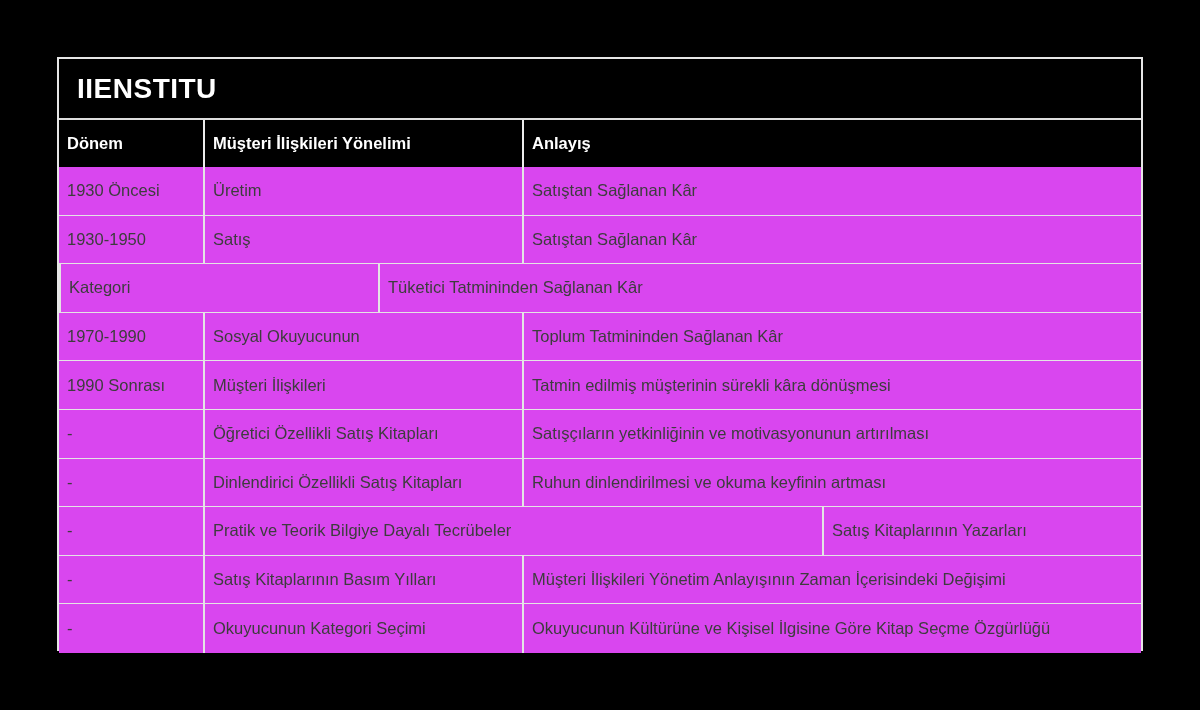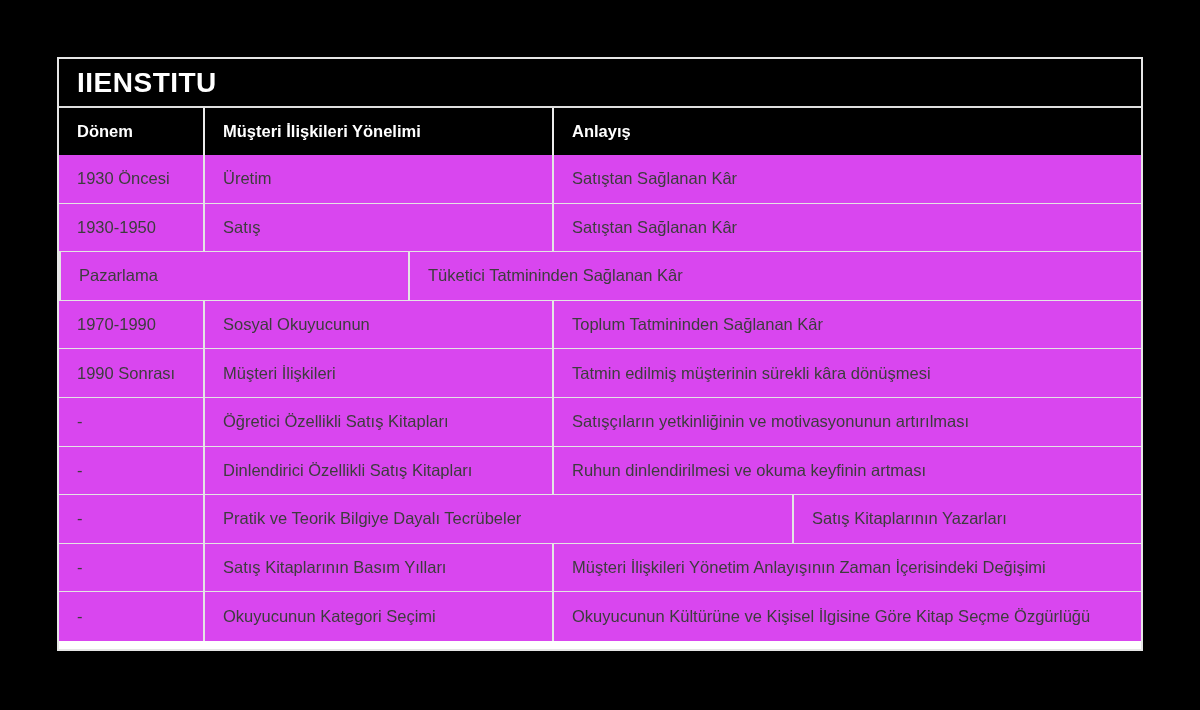--- a/index.html
+++ b/index.html
@@ -13,21 +13,21 @@
   .table-wrap {
     position: absolute;
     left: 57px;
     top: 57px;
     width: 1086px;
     height: 594px;
     border: 2px solid #e6e6e6;
     background: #ffffff;
   }
   .title-bar {
-    height: 49px;
+    height: 61px;
     background: #000000;
     border-bottom: 2px solid #dedede;
     display: flex;
     align-items: center;
     padding-left: 18px;
   }
   .title-bar .title {
     color: #ffffff;
     font-size: 28px;
     font-weight: 700;
@@ -46,29 +46,29 @@
   .row {
     height: 48.6px;
     background: #d946ef;
     display: flex;
     border-bottom: 1px solid #e4e4e4;
   }
   .row:last-child { border-bottom: none; }
   .cell {
     display: flex;
     align-items: center;
-    padding-left: 18px;
+    padding-left: 8px;
     padding-right: 8px;
     font-size: 16.5px;
     color: #3d3d3d;
     overflow: hidden;
     white-space: nowrap;
   }
   .c1 { width: 144px; }
-  .c2 { width: 349px; border-left: 2px solid #e4e4e4; }
+  .c2 { width: 319px; border-left: 2px solid #e4e4e4; }
   .c3 { flex: 1; border-left: 2px solid #e4e4e4; }
   .header-row .c2, .header-row .c3 { border-left: 2px solid #ececec; }
 </style>
 </head>
 <body>
 
 <div class="table-wrap">
 
   <div class="title-bar">
     <span class="title">IIENSTITU</span>
@@ -86,21 +86,21 @@
     <div class="cell c3">Satıştan Sağlanan Kâr</div>
   </div>
 
   <div class="row">
     <div class="cell c1">1930-1950</div>
     <div class="cell c2">Satış</div>
     <div class="cell c3">Satıştan Sağlanan Kâr</div>
   </div>
 
   <div class="row">
-    <div class="cell c2">Pazarlama</div>
+    <div class="cell c2">Kategori</div>
     <div class="cell c3">Tüketici Tatmininden Sağlanan Kâr</div>
   </div>
 
   <div class="row">
     <div class="cell c1">1970-1990</div>
     <div class="cell c2">Sosyal Okuyucunun</div>
     <div class="cell c3">Toplum Tatmininden Sağlanan Kâr</div>
   </div>
 
   <div class="row">

